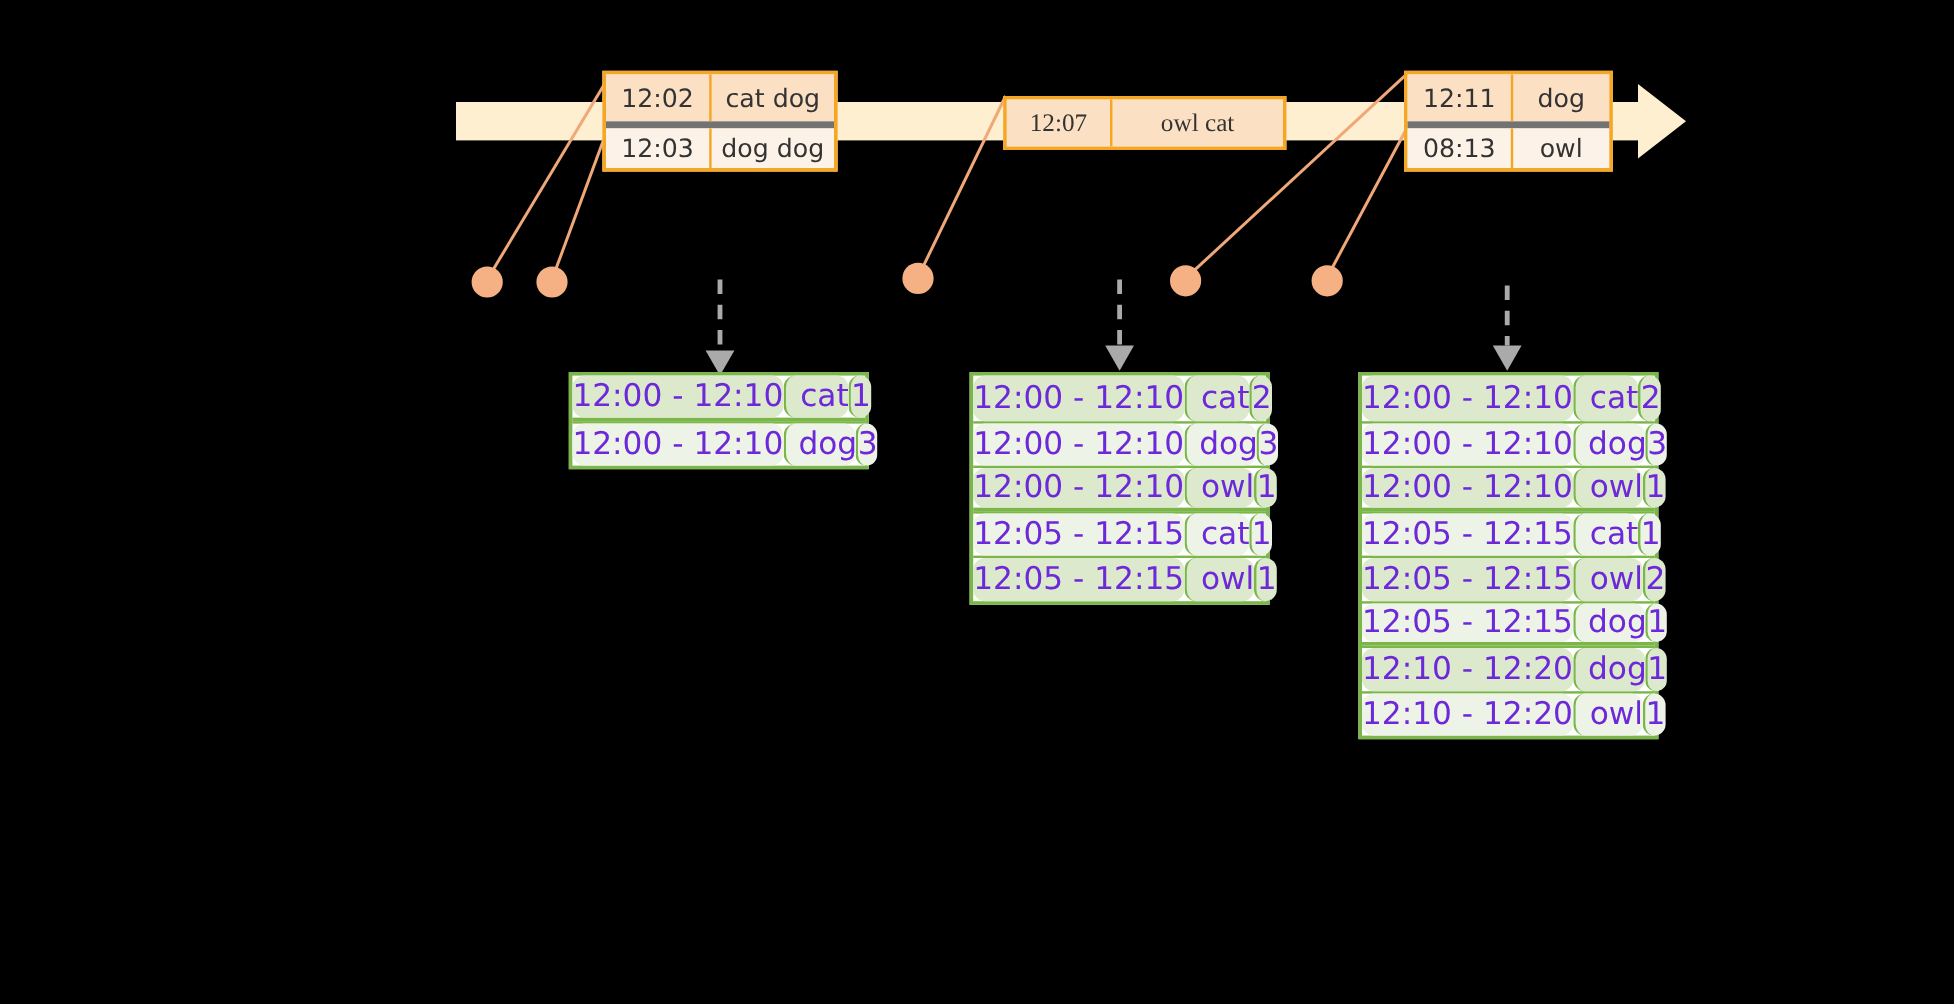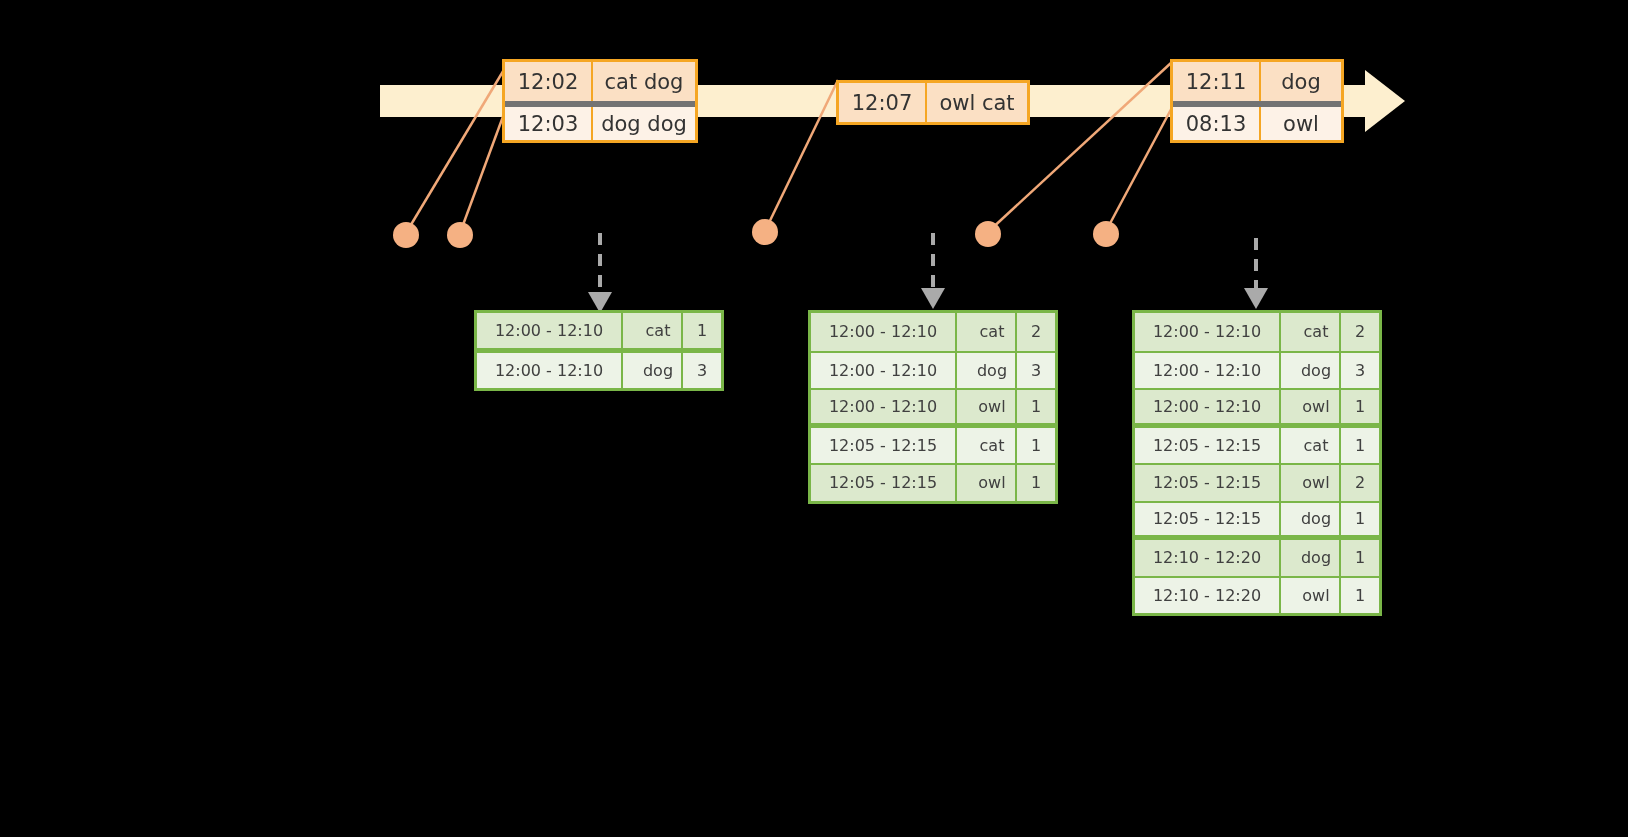--- a/index.html
+++ b/index.html
@@ -72,24 +72,25 @@
     display: flex;
     height: 37.5px;
     box-sizing: border-box;
   }
   .res-row + .res-row { border-top: 2px solid #7AB648; }
   .res-row.group-end { border-bottom: 3px solid #7AB648; }
   .res-win, .res-word, .res-cnt {
     display: flex;
     align-items: center;
     justify-content: center;
-    font-size: 16px;
-    color: #404040;
+    font-size: 26px;
+    color: #6d28d9;
     box-sizing: border-box;
     white-space: nowrap;
+    border-radius: 10px;
   }
   .res-row.shadeA .res-win,
   .res-row.shadeA .res-word,
   .res-row.shadeA .res-cnt { background: #DCE9CD; }
   .res-row.shadeB .res-win,
   .res-row.shadeB .res-word,
   .res-row.shadeB .res-cnt { background: #EDF3E7; }
   .res-win  { flex: 1; }
   .res-word { width: 60px; border-left: 2px solid #7AB648; padding-left: 12px; }
   .res-cnt  { width: 40px; border-left: 2px solid #7AB648; }
@@ -138,21 +139,21 @@
     <div class="event-row">
       <div class="ev-time">12:02</div>
       <div class="ev-words">cat dog</div>
     </div>
     <div class="event-row alt">
       <div class="ev-time">12:03</div>
       <div class="ev-words">dog dog</div>
     </div>
   </div>
 
-  <div class="event-box" style="left:836px; top:80px; width:194px;">
+  <div class="event-box" style="left:836px; top:80px; width:236px;font-family:Liberation Serif, serif;">
     <div class="event-row">
       <div class="ev-time">12:07</div>
       <div class="ev-words">owl cat</div>
     </div>
   </div>
 
   <div class="event-box" style="left:1170px; top:59px; width:174px;">
     <div class="event-row">
       <div class="ev-time">12:11</div>
       <div class="ev-words">dog</div>

